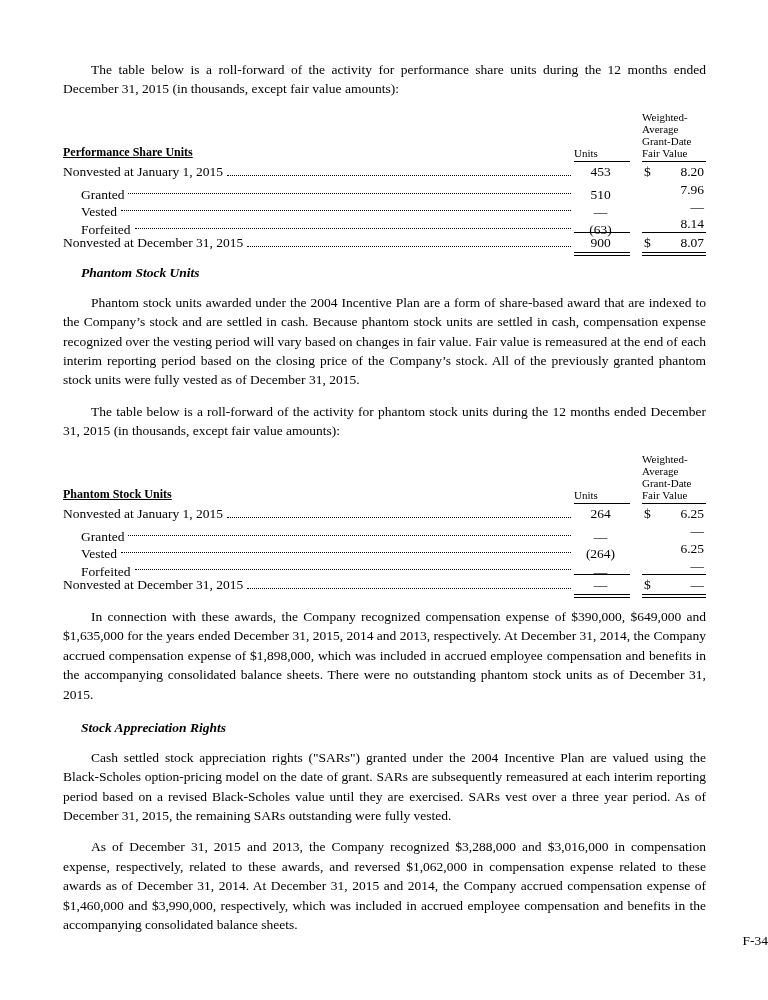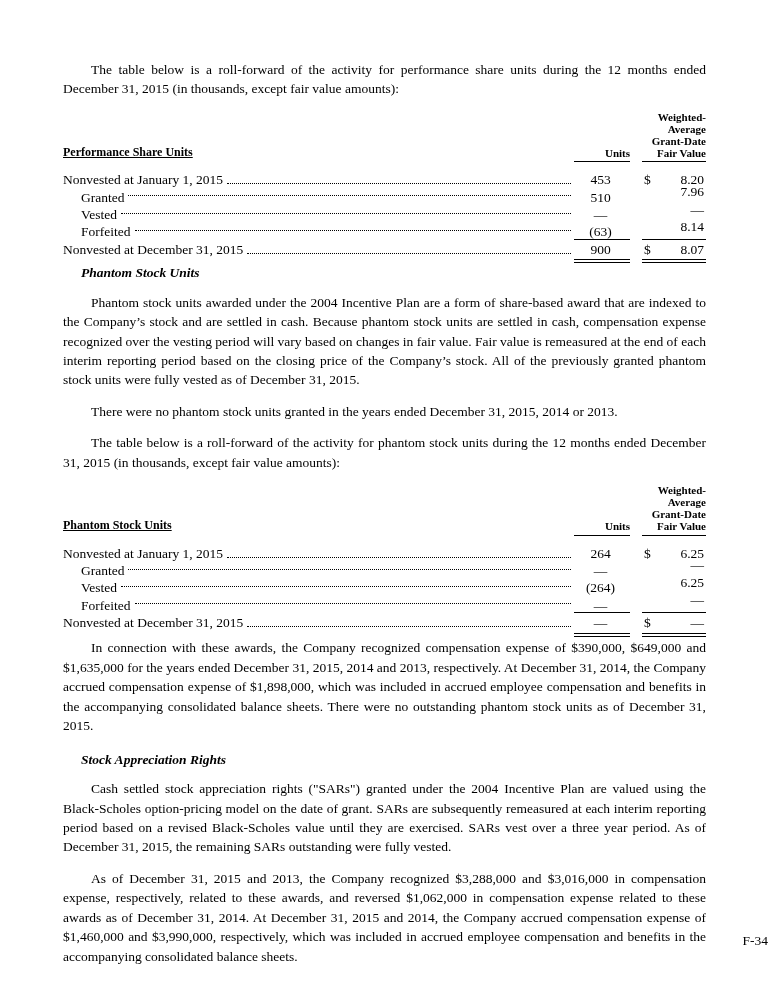--- a/index.html
+++ b/index.html
@@ -48,40 +48,39 @@
   .col-units {
     width: 56px;
     box-sizing: border-box;
   }
   .col-fv {
     width: 64px;
     box-sizing: border-box;
     margin-left: 12px;
   }
   .thead .col-units, .thead .col-fv {
-    font-weight: bold;
+    font-weight: normal;
     font-size: 11px;
     line-height: 1.1;
-    text-align: right;
+    text-align: left;
     border-bottom: 1px solid #000;
     padding-bottom: 2px;
   }
   .fv-stack { white-space: pre-line; }
   .trow {
     display: flex;
     align-items: baseline;
     height: 17.4px;
   }
   .trow .tlabel {
     flex: 1;
     display: flex;
     align-items: baseline;
     white-space: nowrap;
     overflow: hidden;
-    margin-top: 8px;
   }
   .trow .tlabel.sub { padding-left: 18px; align-items: center; }
   .leader {
     flex: 1;
     border-bottom: 1px dotted #000;
     margin: 0 3px 3px 4px;
     min-width: 10px;
   }
   .trow .col-units {
     text-align: center;
@@ -175,21 +174,20 @@
         <div class="col-fv">
             <span>$</span>
             <span>8.07</span>
           </div>
       </div>
     </div>
 
     <h3 class="subhead">Phantom Stock Units</h3>
 
     <p class="body">Phantom stock units awarded under the 2004 Incentive Plan are a form of share-based award that are indexed to the Company’s stock and are settled in cash. Because phantom stock units are settled in cash, compensation expense recognized over the vesting period will vary based on changes in fair value. Fair value is remeasured at the end of each interim reporting period based on the closing price of the Company’s stock. All of the previously granted phantom stock units were fully vested as of December 31, 2015.</p>
-    <p class="body">There were no phantom stock units granted in the years ended December 31, 2015, 2014 or 2013.</p>
     <p class="body">The table below is a roll-forward of the activity for phantom stock units during the 12 months ended December 31, 2015 (in thousands, except fair value amounts):</p>
 
     <div class="rolltable">
       <div class="thead">
         <div class="tlabel-h">Phantom Stock Units</div>
         <div class="col-units">Units</div>
         <div class="col-fv fv-stack">Weighted-
 Average
 Grant-Date
 Fair Value</div>

